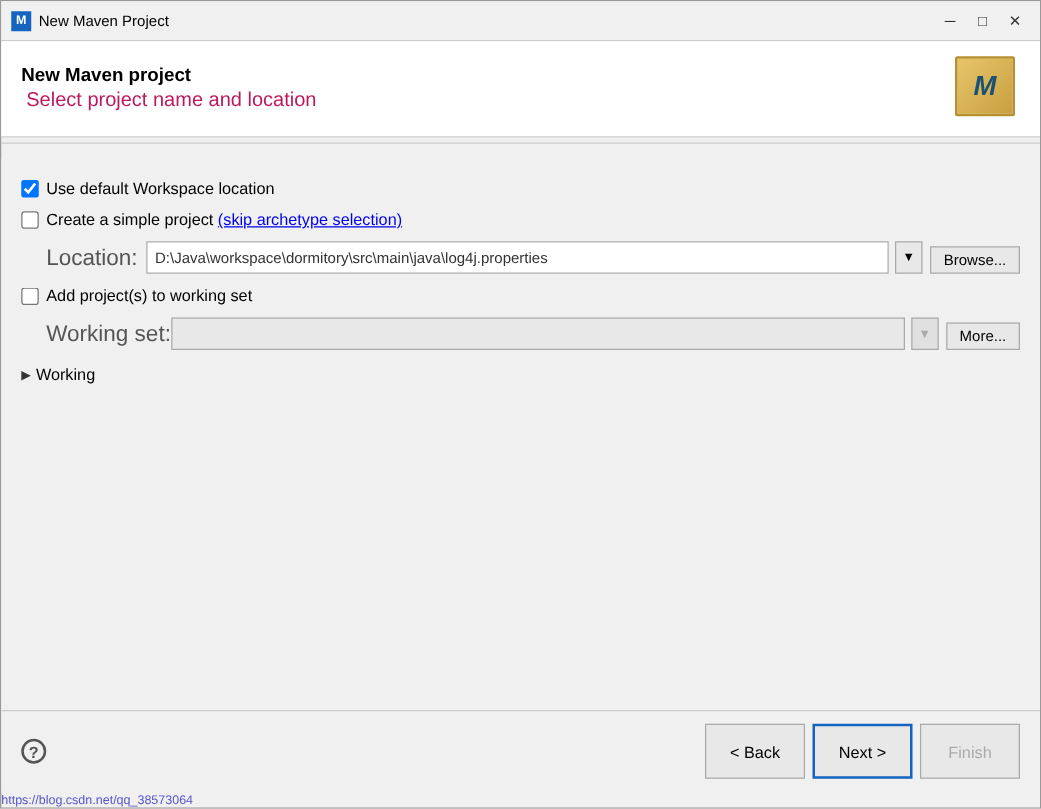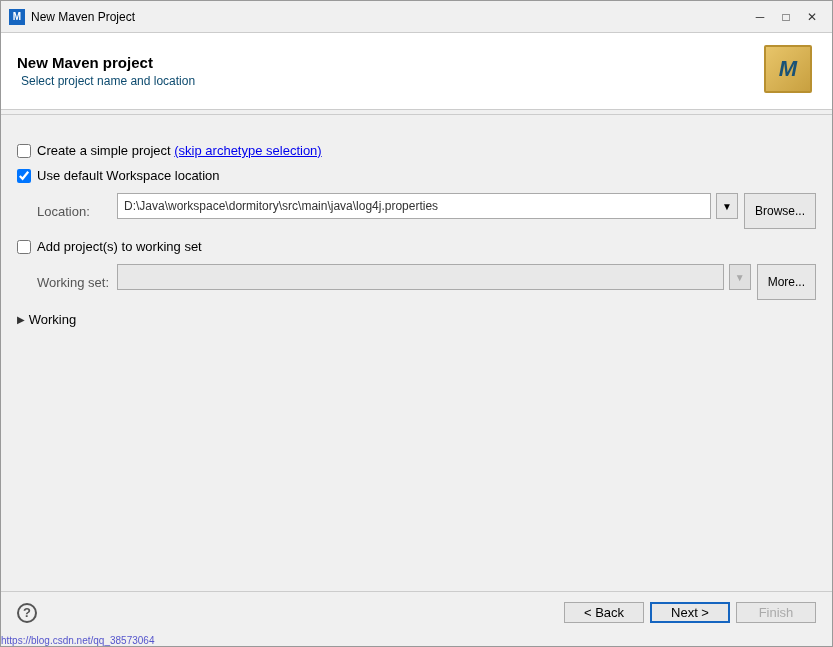--- a/index.html
+++ b/index.html
@@ -75,22 +75,22 @@
       justify-content: space-between;
       border-bottom: 1px solid #ccc;
     }
     .header-text-block {}
     .header-title {
       font-size: 15px;
       font-weight: bold;
       color: #000;
     }
     .header-subtitle {
-      font-size: 12px;
-      color: #0c4a6e;
+      font-size: 16px;
+      color: #be185d;
       margin-top: 3px;
       padding-left: 4px;
     }
     .maven-icon {
       width: 52px;
       height: 52px;
       position: relative;
     }
     .maven-icon-inner {
       width: 48px;
@@ -124,26 +124,26 @@
     }
     .field-row {
       display: flex;
       align-items: center;
       margin-bottom: 10px;
       padding-left: 20px;
     }
     .field-label {
       color: #555;
       min-width: 80px;
-      font-size: 13px;
+      font-size: 18px;
     }
     .field-input-wrap {
       flex: 1;
       display: flex;
-      align-items: flex-start;
+      align-items: flex-end;
       gap: 6px;
     }
     .field-input {
       flex: 1;
       height: 26px;
       border: 1px solid #aaa;
       background: white;
       padding: 2px 6px;
       font-size: 12px;
       color: #333;
@@ -158,21 +158,21 @@
       height: 26px;
       width: 22px;
       display: flex;
       align-items: center;
       justify-content: center;
       cursor: pointer;
       font-size: 10px;
       margin-left: -1px;
     }
     .browse-btn, .more-btn {
-      height: 36px;
+      height: 22px;
       padding: 0 10px;
       background: #e8e8e8;
       border: 1px solid #aaa;
       cursor: pointer;
       font-size: 12px;
       color: #000;
     }
     .advanced-row {
       display: flex;
       align-items: center;
@@ -212,21 +212,21 @@
       font-size: 13px;
       font-weight: bold;
       color: #555;
       cursor: pointer;
     }
     .footer-buttons {
       display: flex;
       gap: 6px;
     }
     .footer-btn {
-      height: 21px;
+      height: 44px;
       min-width: 80px;
       padding: 0 14px;
       background: #e8e8e8;
       border: 1px solid #aaa;
       cursor: pointer;
       font-size: 13px;
       color: #000;
     }
     .footer-btn.primary {
       border: 2px solid #1565c0;
@@ -277,29 +277,29 @@
         <span>M</span>
       </div>
     </div>
   </div>
 
   <hr class="separator">
 
   <div class="content">
 
     <div class="checkbox-row">
+      <input type="checkbox" id="defaultWorkspace" checked="" style="">
+      <label for="defaultWorkspace">Use default Workspace location</label>
+    </div>
+
+    <div class="checkbox-row">
       <input type="checkbox" id="simpleProject" style="">
       <label for="simpleProject">
         <span>Create a simple project </span><a href="#">(skip archetype selection)</a>
       </label>
-    </div>
-
-    <div class="checkbox-row">
-      <input type="checkbox" id="defaultWorkspace" checked="" style="">
-      <label for="defaultWorkspace">Use default Workspace location</label>
     </div>
 
     <div class="field-row">
       <span class="field-label">Location:</span>
       <div class="field-input-wrap">
         <input type="text" class="field-input" style="flex: 1 1 0%;" value="D:\Java\workspace\dormitory\src\main\java\log4j.properties">
         <div class="dropdown-arrow">▼</div>
         <button class="browse-btn">Browse...</button>
       </div>
     </div>

